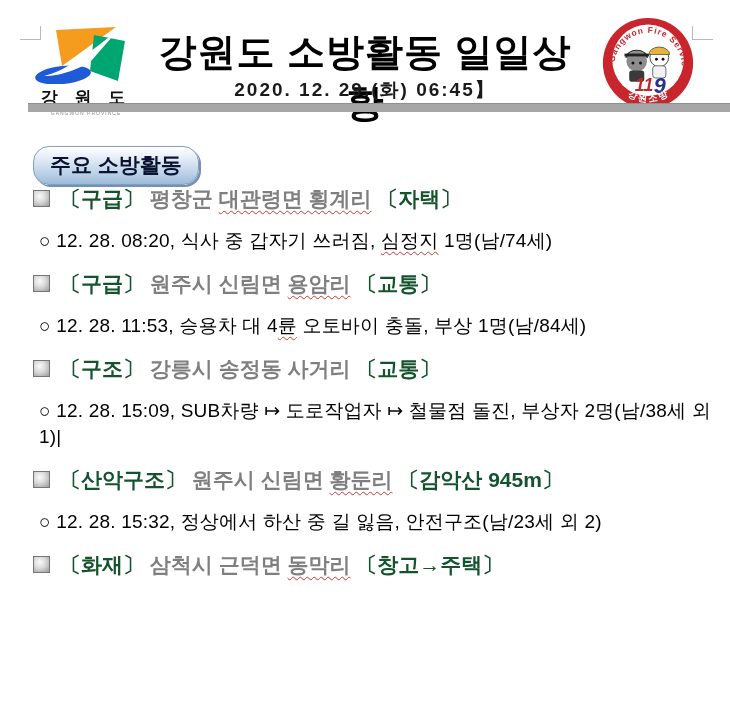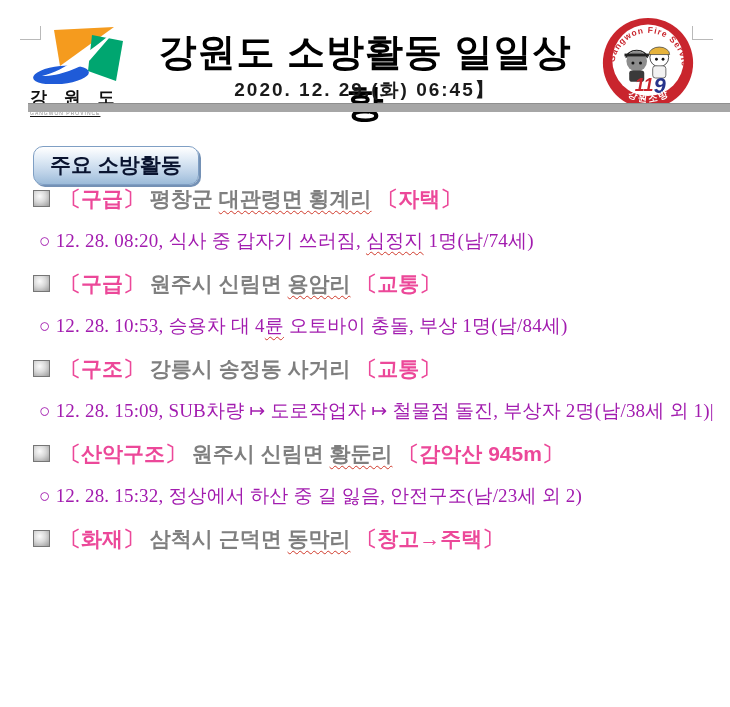--- a/index.html
+++ b/index.html
@@ -5,48 +5,48 @@
   html,body{margin:0;padding:0;background:#fff;}
   body{width:730px;height:707px;position:relative;overflow:hidden;
        font-family:"Liberation Sans","DejaVu Sans",sans-serif;color:#111;}
 
   
   .corner{position:absolute;width:20px;height:13px;}
   .corner-tl{left:20px;top:26px;border-right:1px solid #b9b9b9;border-bottom:1px solid #b9b9b9;}
   .corner-tr{left:692px;top:26px;border-left:1px solid #b9b9b9;border-bottom:1px solid #b9b9b9;}
 
   
-  .logo-left{position:absolute;left:30px;top:26px;width:112px;text-align:left;text-decoration:underline;}
+  .logo-left{position:absolute;left:30px;top:26px;width:112px;text-align:center;}
   .logo-left .kname{font-size:17px;font-weight:800;letter-spacing:6px;color:#101010;margin-top:-2px;}
   .logo-left .caption{font-size:5px;color:#8a8a8a;letter-spacing:1px;margin-top:1px;}
   .main-title{position:absolute;left:140px;width:450px;top:27px;text-align:center;
       font-size:38px;font-weight:800;letter-spacing:1px;color:#000;}
   .date-line{position:absolute;left:140px;width:450px;top:77px;text-align:center;
       font-size:19px;font-weight:600;letter-spacing:2px;color:#1a1a1a;}
   .emblem{position:absolute;left:601px;top:16px;width:94px;height:94px;}
   .divider{position:absolute;left:28px;right:0;top:103px;height:8px;
       background:#a6a6a6;border-top:1px solid #8f8f8f;}
 
   
   .badge{position:absolute;left:33px;top:146px;padding:4px 16px 5px 16px;
-      font-size:21px;font-weight:800;color:#0a1430;border-radius:10px;
+      font-size:21px;font-weight:800;color:#0a1430;border-radius:16px;
       background:linear-gradient(180deg,#ffffff 0%,#e3edf7 30%,#bdd2e8 70%,#9cbbd9 100%);
       border:1px solid #7f9fc4;box-shadow:2px 2px 0 #7491b5;}
 
   
   .items{position:absolute;left:33px;top:186px;right:8px;}
   .line{white-space:pre-wrap;}
   .item-header{font-size:21px;font-weight:800;line-height:26px;margin-bottom:16px;}
   .bullet{display:inline-block;width:15px;height:15px;margin-right:10px;
       border:1px solid #767676;vertical-align:-1px;
       background:radial-gradient(circle at 38% 35%,#fbfbfb 0%,#d9d9d9 45%,#9a9a9a 100%);}
-  .category,.tag{color:#ec4899;margin-top:14px;}
+  .category,.tag{color:#14532d;margin-top:14px;}
   .loc{color:#7f7f7f;}
-  .item-detail{font-family:Liberation Serif, serif;
-      font-size:19px;line-height:26px;color:#a21caf;margin:0 0 17px 6px;letter-spacing:.2px;}
+  .item-detail{font-family:Liberation Sans, sans-serif;
+      font-size:19px;line-height:26px;color:#000000;margin:0 0 17px 6px;letter-spacing:.2px;}
   .wavy{text-decoration-line:underline;text-decoration-style:wavy;
       text-decoration-color:#d03a2b;text-decoration-thickness:1px;text-underline-offset:4px;}
   .cursor{font-weight:400;}
 </style>
 </head>
 <body>
 
 <div class="corner corner-tl"></div>
 <div class="corner corner-tr"></div>
 
@@ -102,21 +102,21 @@
 
 <div class="items">
 
   <div>
     <div class="item-header line"><span class="bullet"></span><span class="category">〔구급〕 </span><span class="loc">평창군 </span><span class="loc wavy">대관령면 횡계리</span><span class="tag"> 〔자택〕</span></div>
     <div class="item-detail line"><span>○ 12. 28. 08:20, 식사 중 갑자기 쓰러짐, </span><span class="wavy">심정지</span><span> 1명(남/74세)</span><span class="cursor"></span></div>
   </div>
 
   <div>
     <div class="item-header line"><span class="bullet"></span><span class="category">〔구급〕 </span><span class="loc">원주시 신림면 </span><span class="loc wavy">용암리</span><span class="tag"> 〔교통〕</span></div>
-    <div class="item-detail line"><span>○ 12. 28. 10:53, 승용차 대 4</span><span class="wavy">륜</span><span> 오토바이 충돌, 부상 1명(남/84세)</span><span class="cursor"></span></div>
+    <div class="item-detail line"><span>○ 12. 28. 11:53, 승용차 대 4</span><span class="wavy">륜</span><span> 오토바이 충돌, 부상 1명(남/84세)</span><span class="cursor"></span></div>
   </div>
 
   <div>
     <div class="item-header line"><span class="bullet"></span><span class="category">〔구조〕 </span><span class="loc">강릉시 송정동 사거리</span><span class="loc wavy"></span><span class="tag"> 〔교통〕</span></div>
     <div class="item-detail line"><span>○ 12. 28. 15:09, SUB차량 ↦ 도로작업자 ↦ 철물점 돌진, 부상자 2명(남/38세 외 1)</span><span class="wavy"></span><span></span><span class="cursor">|</span></div>
   </div>
 
   <div>
     <div class="item-header line"><span class="bullet"></span><span class="category">〔산악구조〕 </span><span class="loc">원주시 신림면 </span><span class="loc wavy">황둔리</span><span class="tag"> 〔감악산 945m〕</span></div>
     <div class="item-detail line"><span>○ 12. 28. 15:32, 정상에서 하산 중 길 잃음, 안전구조(남/23세 외 2)</span><span class="wavy"></span><span></span><span class="cursor"></span></div>

